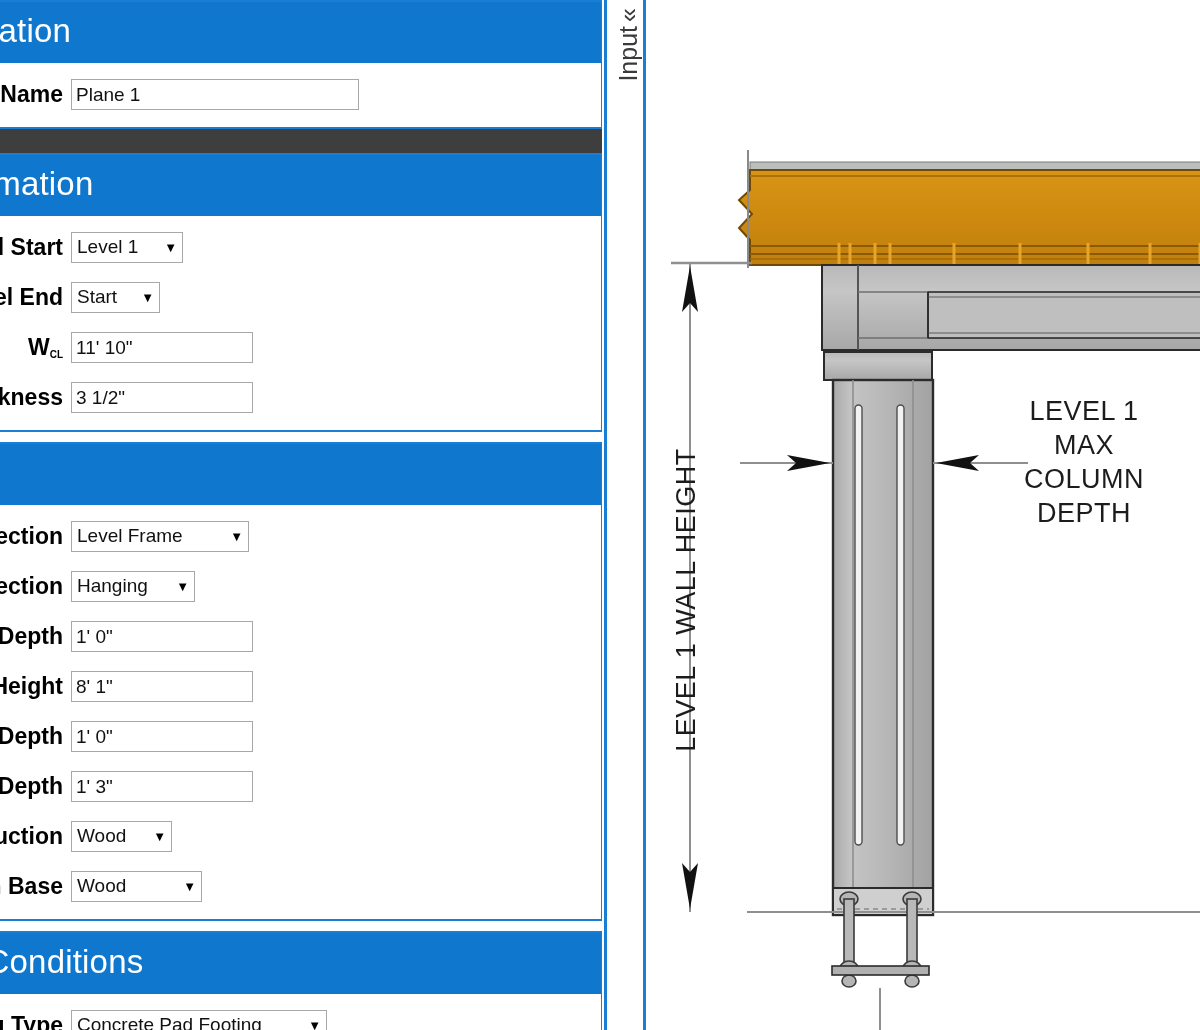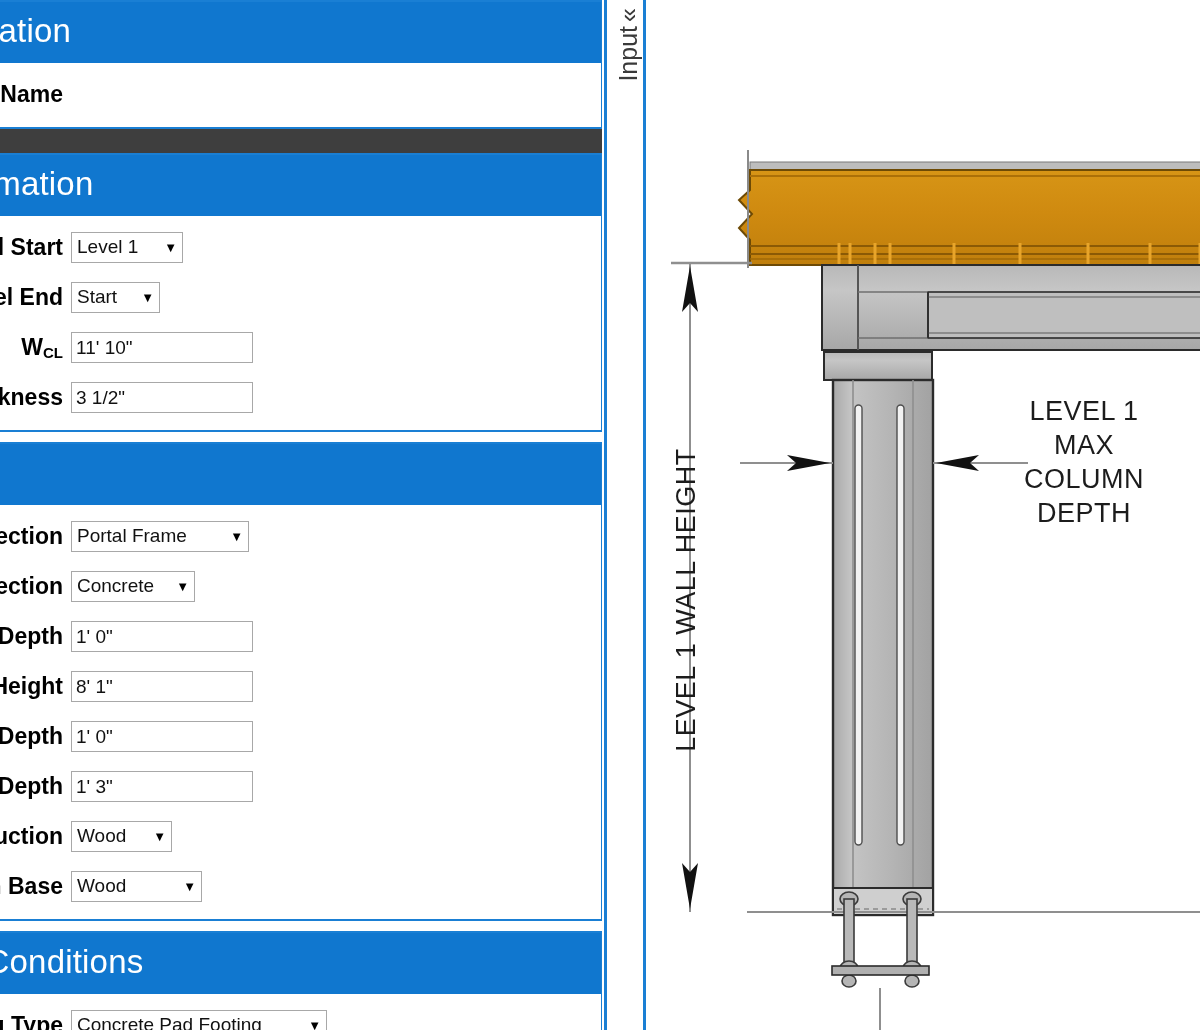--- a/index.html
+++ b/index.html
@@ -45,21 +45,21 @@
   }
   .lab{
     font-size:23px;
     font-weight:bold;
     color:#000000;
     text-align:right;
     white-space:nowrap;
     padding-right:8px;
     box-sizing:border-box;
   }
-  .lab .sub{font-size:15px;vertical-align:-3px;letter-spacing:0;}
+  .lab .sub{font-size:10px;vertical-align:-3px;letter-spacing:0;}
   .txt{
     box-sizing:border-box;
     border:1px solid #a8a8a8;
     background:#ffffff;
     height:31px;
     font-family:"Liberation Sans", sans-serif;
     font-size:19px;
     color:#111;
     padding:0 4px;
     line-height:29px;
@@ -132,20 +132,21 @@
 <div id="root">
 
   <div id="left-panel">
     <div id="left-inner">
 
       <div class="card">
         <div class="card-head">Plane Information</div>
         <div class="card-body">
           <div class="row">
             <span class="lab" style="width:262px">Name</span>
+            <span class="txt" style="width:288px">Plane 1</span>
           </div>
         </div>
       </div>
 
       <div class="divider-dark"></div>
 
       <div class="card">
         <div class="card-head">Level 1 Information</div>
         <div class="card-body">
 
@@ -180,29 +181,29 @@
 
       <div class="gap-white"></div>
 
       <div class="card">
         <div class="card-head">Story 1</div>
         <div class="card-body">
 
           <div class="row">
             <span class="lab" style="width:262px">Top Connection</span>
             <span class="sel" style="width:178px">
-              <span class="cap">Portal Frame</span>
+              <span class="cap">Level Frame</span>
               <span class="arw">▼</span>
             </span>
           </div>
 
           <div class="row">
             <span class="lab" style="width:262px">Base Connection</span>
             <span class="sel" style="width:124px">
-              <span class="cap">Concrete</span>
+              <span class="cap">Hanging</span>
               <span class="arw">▼</span>
             </span>
           </div>
 
           <div class="row">
             <span class="lab" style="width:262px">Beam Depth</span>
             <span class="txt" style="width:182px">1' 0"</span>
           </div>
 
           <div class="row">

